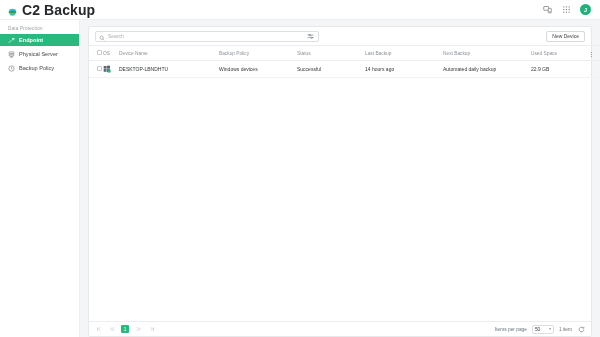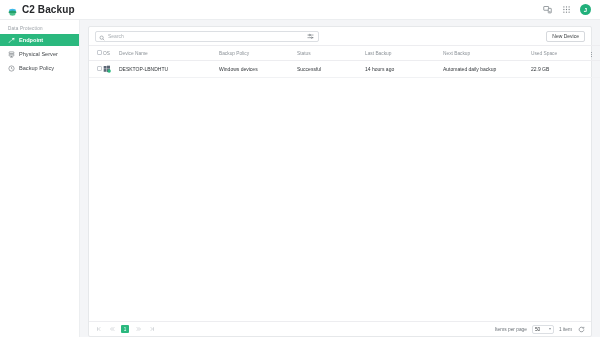--- a/index.html
+++ b/index.html
@@ -20,21 +20,21 @@
   .topbar {
     height: 20px; flex: 0 0 20px;
     background: #ffffff;
     border-bottom: 1px solid #eceef0;
     display: flex; align-items: center;
     padding: 0 7px 0 7px;
   }
   .brand { display: flex; align-items: center; gap: 4px; }
   .brand-logo { width: 11px; height: 11px; position: relative; display:block; }
   .brand-name {
-    font-size: 10px; font-weight: bold; color: #26282b; letter-spacing: .1px;
+    font-size: 14px; font-weight: bold; color: #26282b; letter-spacing: .1px;
   }
   .topbar-right {
     margin-left: auto; display: flex; align-items: center; gap: 8px;
     padding-right: 2px;
   }
   .icon-btn {
     width: 11px; height: 11px; display: flex; align-items: center;
     justify-content: center; color: #7a8086; cursor: pointer;
   }
   .icon-btn svg { display: block; }

